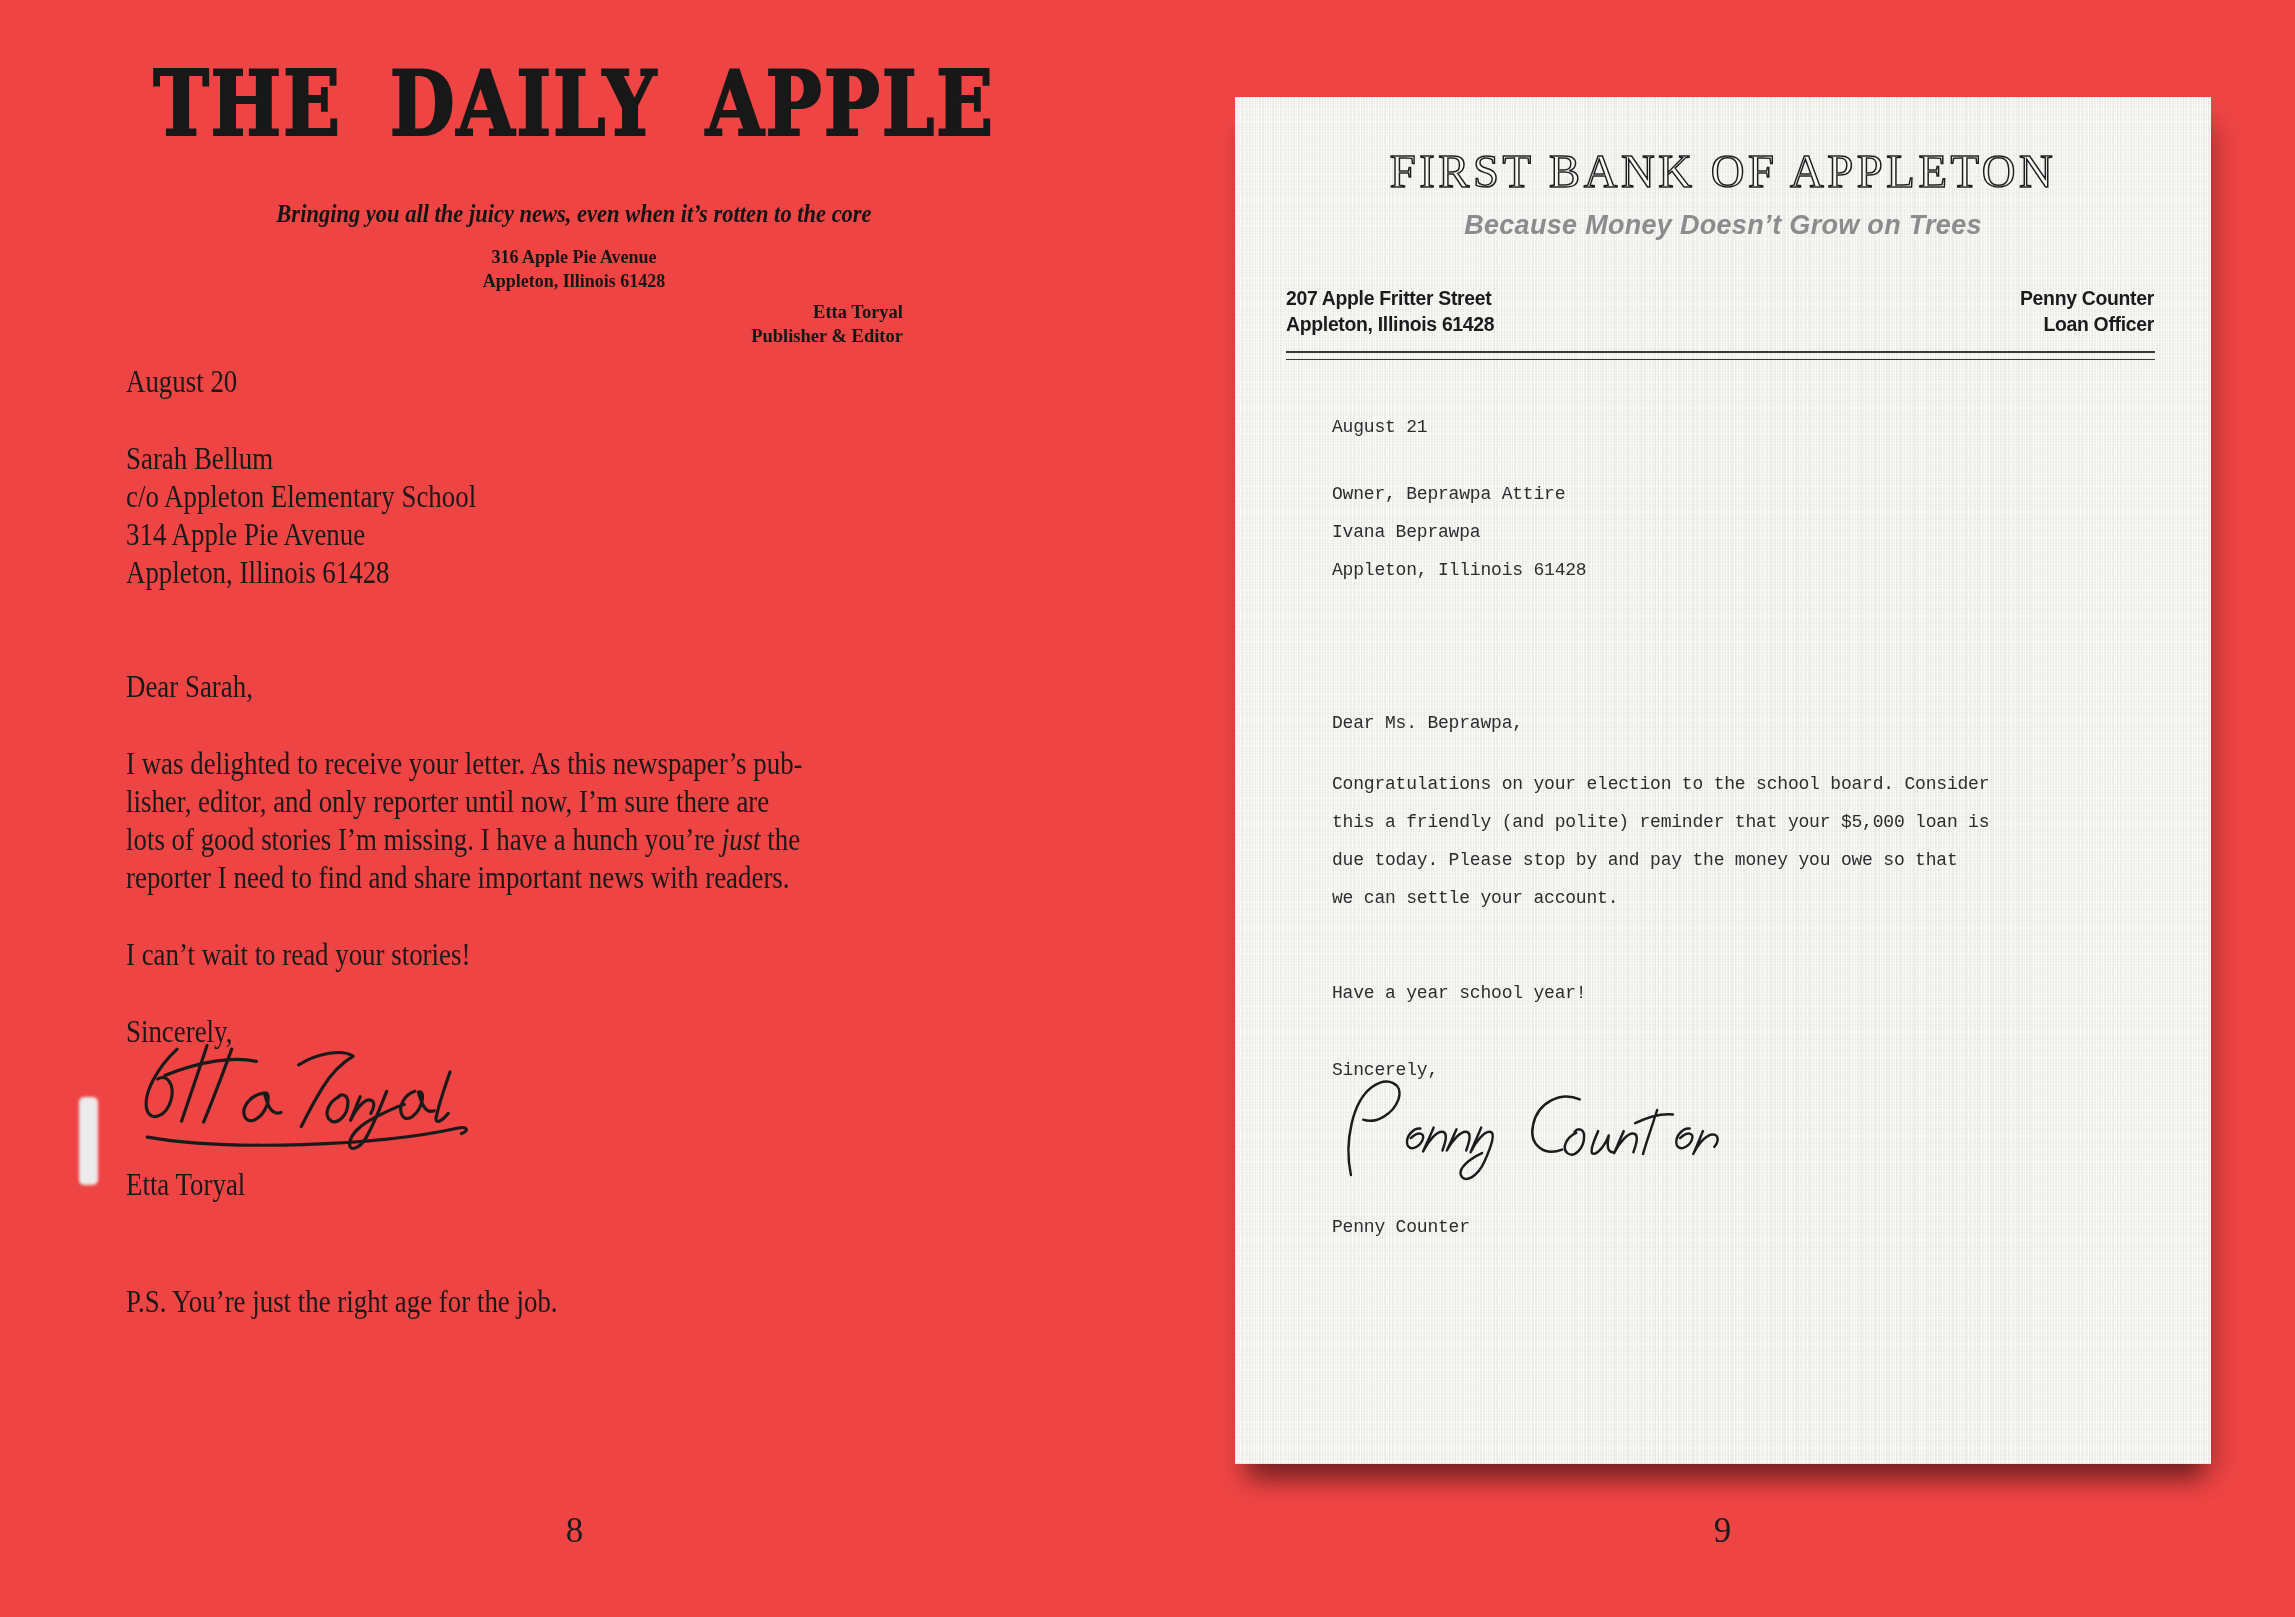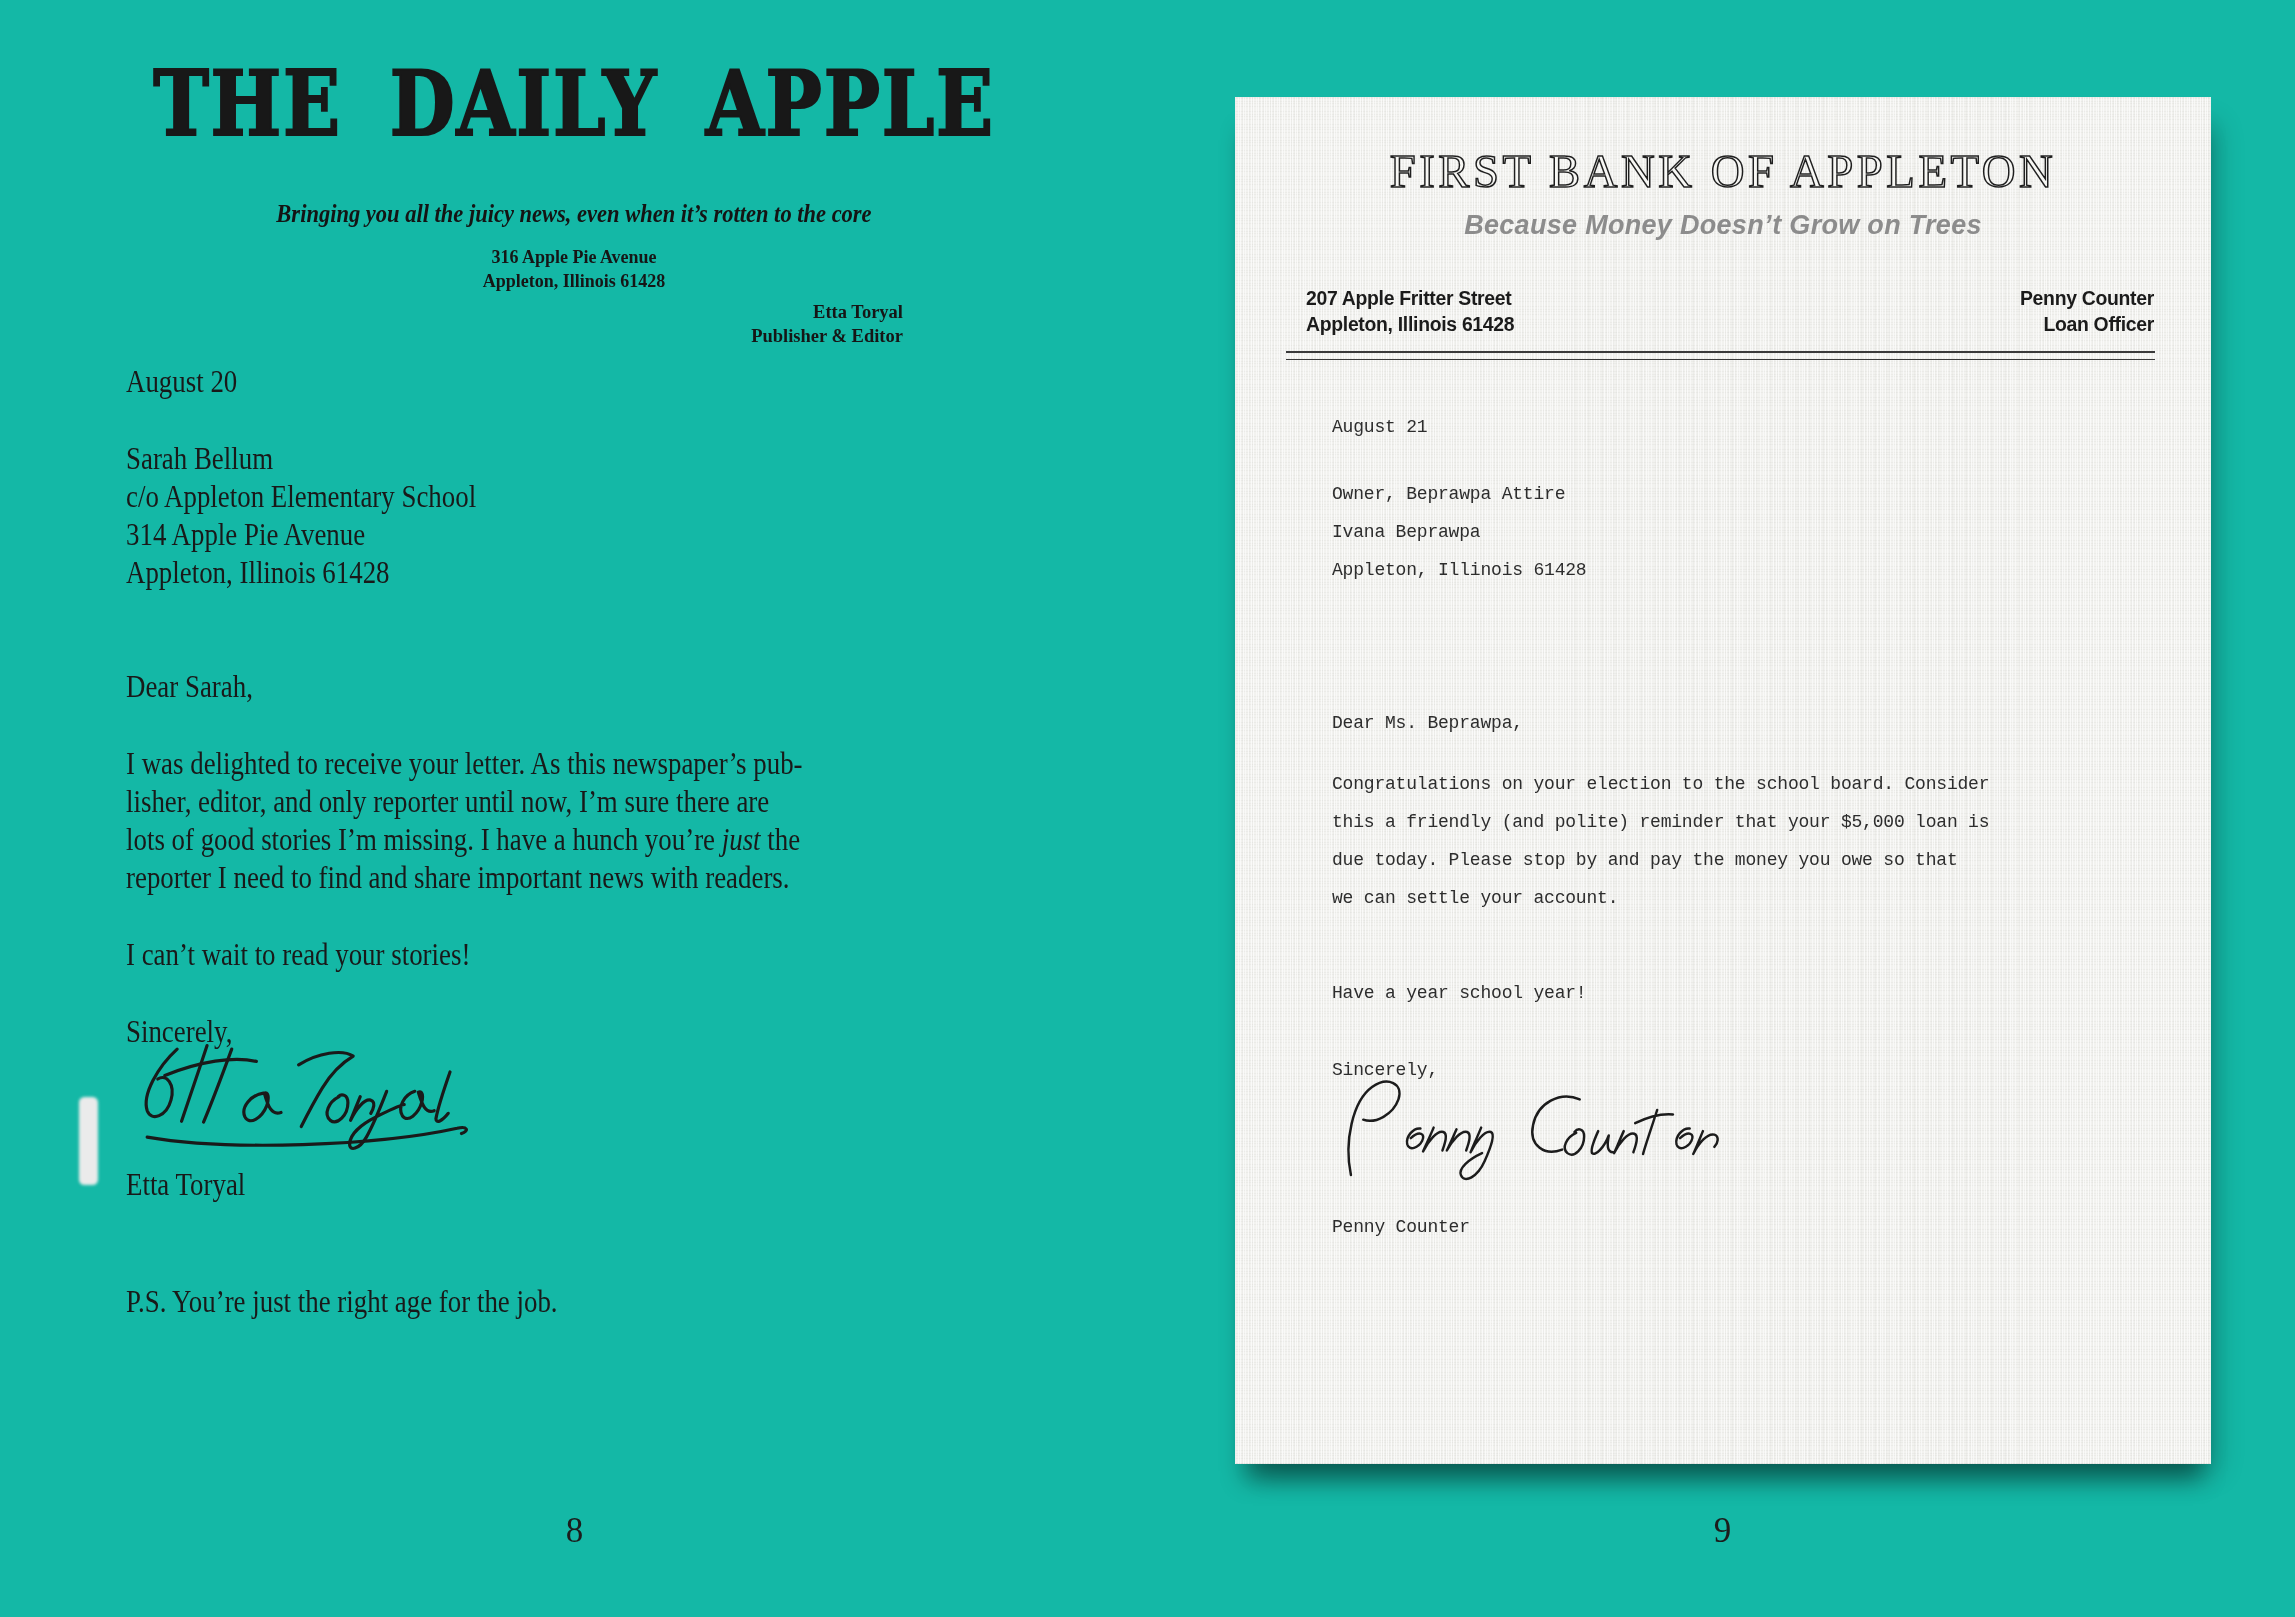--- a/index.html
+++ b/index.html
@@ -1,16 +1,16 @@
 <!DOCTYPE html>
 <html style="font-size:14px"><head>
 <meta charset="utf-8">
 <style>
   html,body{margin:0;padding:0;background:#ffffff;}
-  .spread{position:relative;width:2295px;height:1617px;background:#14b8a6;overflow:hidden;
+  .spread{position:relative;width:2295px;height:1617px;background:#ef4444;overflow:hidden;
           font-family:"Liberation Serif",serif;color:#1a1a1a;}
   .abs{position:absolute;}
 
   
   .page-left{position:absolute;left:0;top:0;width:1148px;height:1617px;}
   .np-title{left:0;top:60px;width:1148px;text-align:center;
             font-family:"DejaVu Serif","Liberation Serif",serif;font-weight:900;
             font-size:78px;line-height:1;letter-spacing:1.8px;word-spacing:21px;
             color:#181818;-webkit-text-stroke:1.9px #181818;
             transform:scale(0.96,1.14);transform-origin:50% 0;white-space:nowrap;}
@@ -45,21 +45,21 @@
            repeating-linear-gradient(90deg, rgba(188,188,182,0.10) 0px, rgba(188,188,182,0.10) 0.9px, transparent 0.9px, transparent 3.5px);
          box-shadow:0 25px 23px -8.8px rgba(0,0,0,0.42),
                     16px 17.7px 26.5px -8.8px rgba(0,0,0,0.20),
                     inset 0 0 0 0.9px rgba(0,0,0,0.035);}
   .bank-title-svg{left:0;top:39px;width:976px;height:67px;}
   .bank-title-svg text{font-family:"Liberation Serif",serif;letter-spacing:4px;}
   .bank-tagline{left:0;top:113px;width:976px;text-align:center;
                 font-family:"Liberation Sans",sans-serif;font-weight:bold;font-style:italic;
                 font-size:27px;color:#8c8c8c;letter-spacing:0.3px;}
   .bank-address{left:51px;top:189px;font-family:"Liberation Sans",sans-serif;
-                font-weight:bold;font-size:19.4px;line-height:25.6px;color:#1b1b1b;letter-spacing:-0.3px;margin-left:20px;}
+                font-weight:bold;font-size:19.4px;line-height:25.6px;color:#1b1b1b;letter-spacing:-0.3px;}
   .bank-officer{top:189px;right:57px;text-align:right;font-family:"Liberation Sans",sans-serif;
                 font-weight:bold;font-size:19.4px;line-height:25.6px;color:#1b1b1b;letter-spacing:-0.3px;}
   .bank-rule{left:51px;top:254px;width:869px;height:6.2px;
              border-top:2.6px solid #3a3a3a;border-bottom:1.8px solid #3a3a3a;}
 
   .r-line{left:97px;font-family:Liberation Mono, monospace;font-size:18px;line-height:38px;
           white-space:nowrap;color:#2d2d2d;letter-spacing:-0.2px;}
 
   .sig-r{left:85px;top:969px;}
   .sig-r path{fill:none;stroke:#1c1c1c;stroke-width:2.8;stroke-linecap:round;stroke-linejoin:round;}

